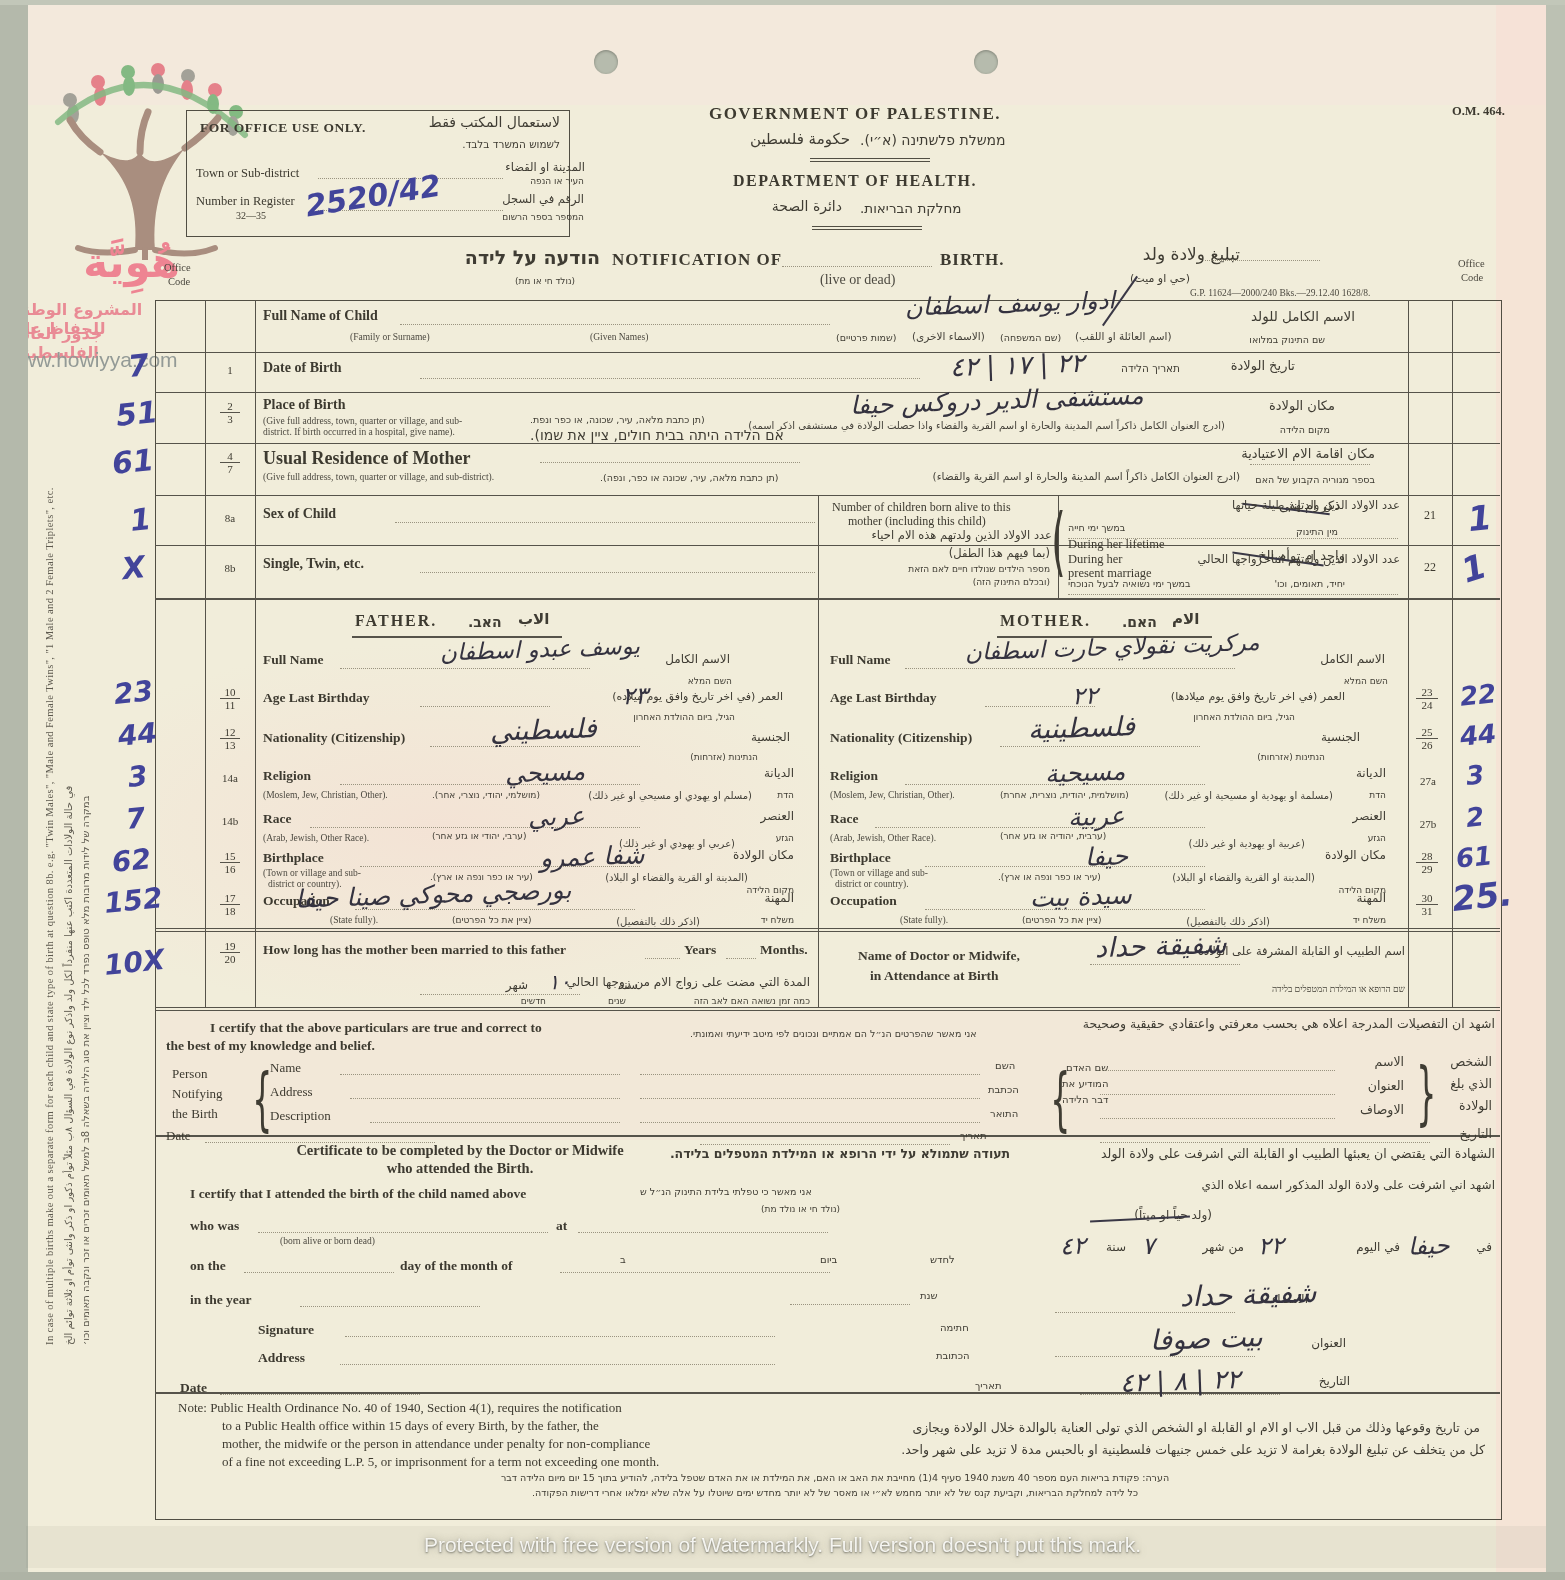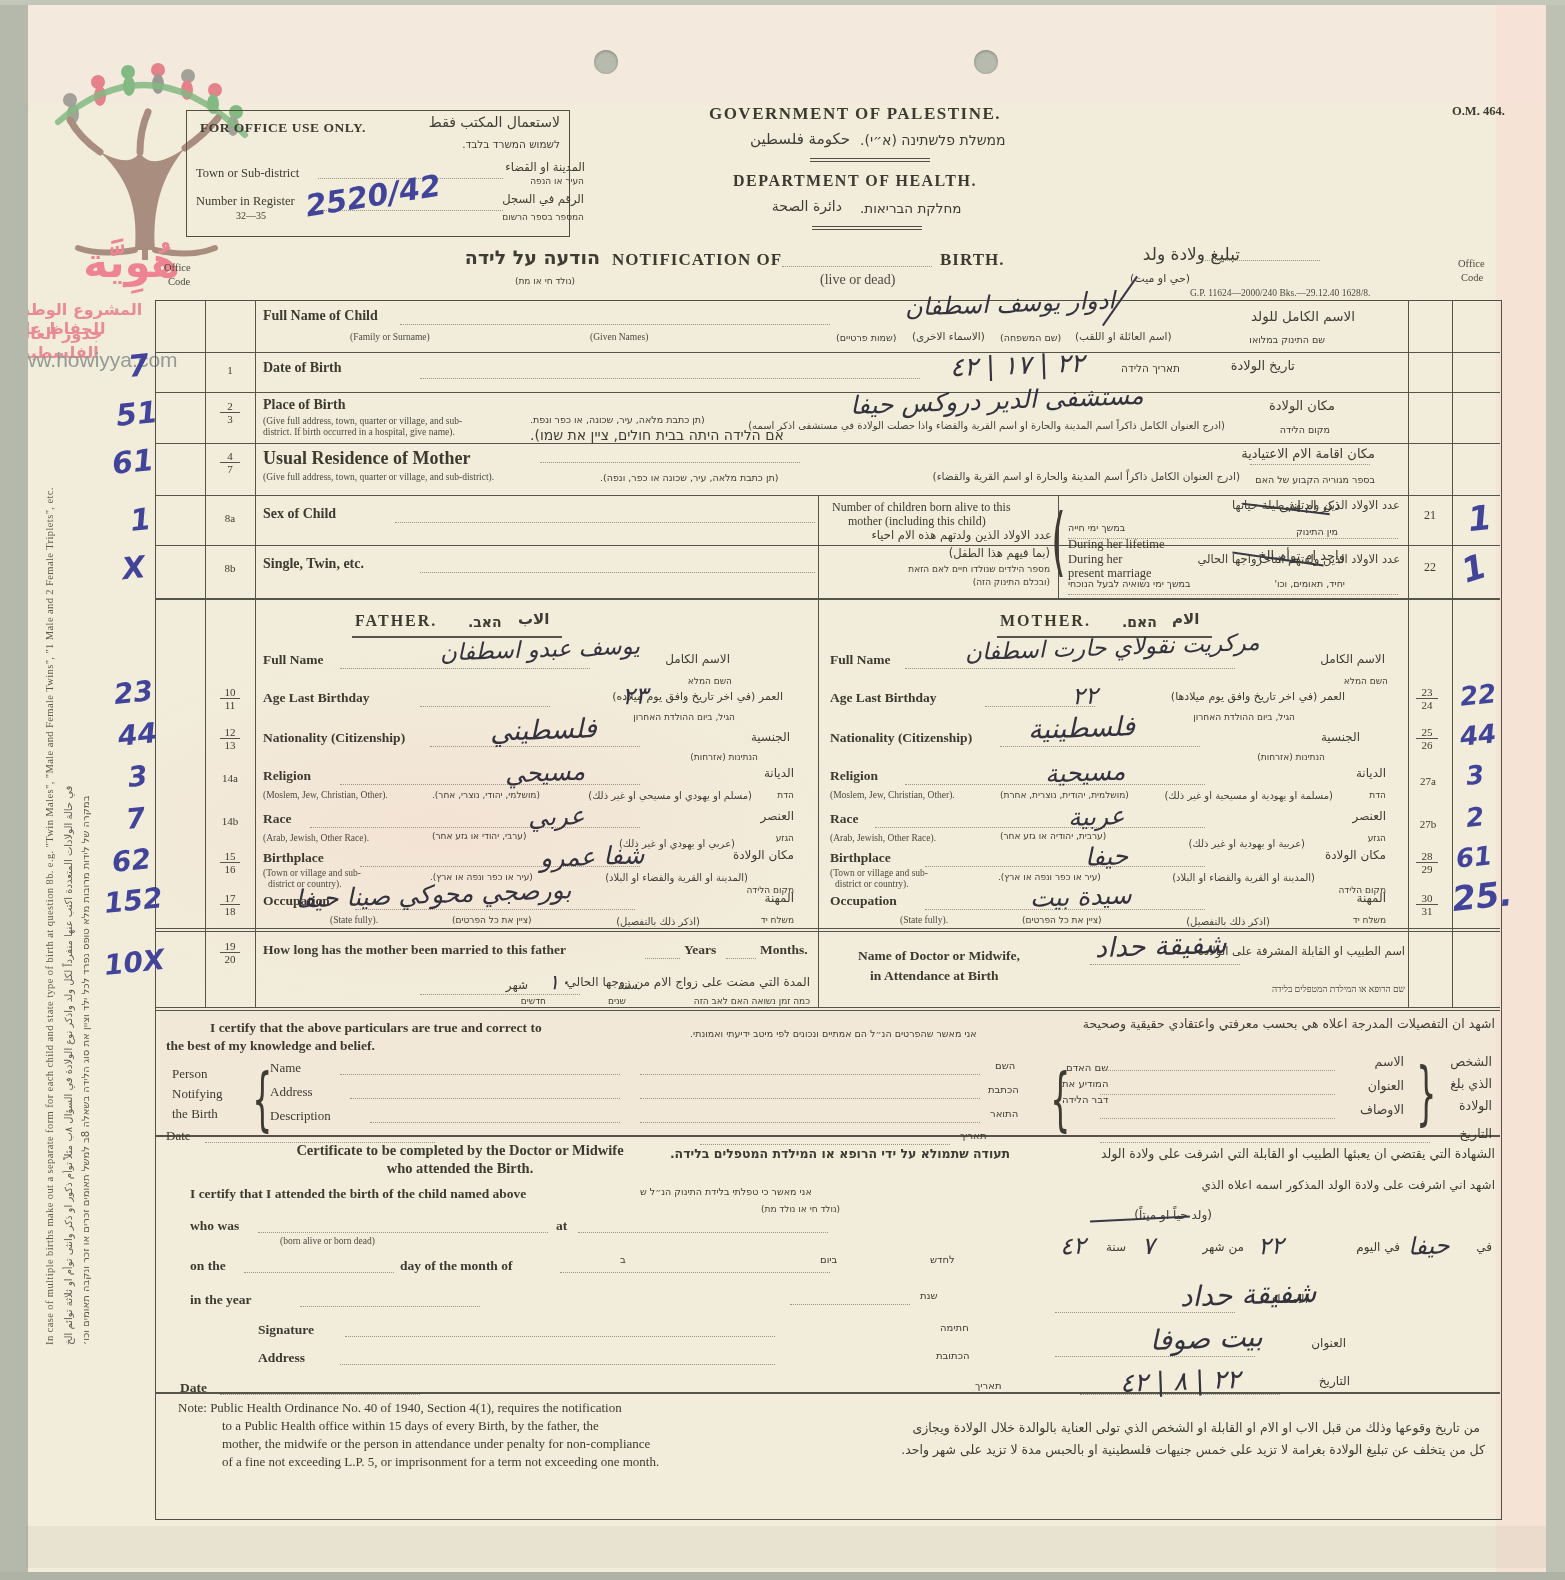--- a/index.html
+++ b/index.html
@@ -503,20 +503,22 @@
   <div class="a ar" style="left:1290px;top:1374px;width:60px;font-size:12px;">التاريخ</div>
   <div class="a d" style="left:1080px;top:1392px;width:200px;"></div>
   <div class="a hw" style="left:1120px;top:1366px;font-size:26px;">٢٢ | ٨ | ٤٢</div>
 
   <div class="a en" style="left:178px;top:1400px;font-size:13px;">Note: Public Health Ordinance No. 40 of 1940, Section 4(1), requires the notification</div>
   <div class="a en" style="left:222px;top:1418px;font-size:13px;">to a Public Health office within 15 days of every Birth, by the father, the</div>
   <div class="a en" style="left:222px;top:1436px;font-size:13px;">mother, the midwife or the person in attendance under penalty for non-compliance</div>
   <div class="a en" style="left:222px;top:1454px;font-size:13px;">of a fine not exceeding L.P. 5, or imprisonment for a term not exceeding one month.</div>
   <div class="a ar" style="left:860px;top:1420px;width:620px;font-size:12.5px;">من تاريخ وقوعها وذلك من قبل الاب او الام او القابلة او الشخص الذي تولى العناية بالوالدة خلال الولادة ويجازى</div>
   <div class="a ar" style="left:840px;top:1442px;width:645px;font-size:12.5px;">كل من يتخلف عن تبليغ الولادة بغرامة لا تزيد على خمس جنيهات فلسطينية او بالحبس مدة لا تزيد على شهر واحد.</div>
+  <div class="a he" style="left:330px;top:1472px;width:1010px;font-size:9.5px;text-align:center;">הערה: פקודת בריאות העם מספר 40 משנת 1940 סעיף 4(1) מחייבת את האב או האם, את המילדת או את האדם שטפל בלידה, להודיע בתוך 15 יום מיום הלידה דבר</div>
+  <div class="a he" style="left:330px;top:1487px;width:1010px;font-size:9.5px;text-align:center;">כל לידה למחלקת הבריאות, וקביעת קנס של לא יותר מחמש לא״י או מאסר של לא יותר מחדש ימים שיוטלו על אלה שלא ימלאו אחרי דרישות הפקודה.</div>
 
   <div class="a hb" style="left:128px;top:348px;font-size:30px;">7</div>
   <div class="a hb" style="left:116px;top:396px;font-size:30px;">51</div>
   <div class="a hb" style="left:112px;top:444px;font-size:30px;">61</div>
   <div class="a hb" style="left:130px;top:502px;font-size:30px;">1</div>
   <div class="a hb" style="left:122px;top:550px;font-size:30px;">X</div>
   <div class="a hb" style="left:114px;top:676px;font-size:28px;">23</div>
   <div class="a hb" style="left:118px;top:718px;font-size:28px;">44</div>
   <div class="a hb" style="left:128px;top:760px;font-size:28px;">3</div>
   <div class="a hb" style="left:126px;top:802px;font-size:28px;">7</div>
@@ -530,14 +532,15 @@
   <div class="a hb" style="left:1466px;top:802px;font-size:26px;">2</div>
   <div class="a hb" style="left:1456px;top:842px;font-size:26px;">61</div>
   <div class="a hb" style="left:1452px;top:876px;font-size:34px;">25.</div>
 
   <div class="a" style="left:0;top:0;width:28px;height:1580px;background:#b4b9ab;"></div>
   <div class="a" style="left:1546px;top:0;width:19px;height:1580px;background:#bcc1b3;"></div>
   <div class="a" style="left:0;top:1572px;width:1565px;height:8px;background:#aeb3a5;"></div>
   <div class="a" style="left:0;top:0;width:1565px;height:5px;background:#c2c7b9;"></div>
 
   <div class="a" style="left:26px;top:1526px;width:1520px;height:42px;background:rgba(120,118,105,.08);"></div>
+  <div class="a" style="left:0;top:1533px;width:1565px;text-align:center;font-family:'Liberation Sans',sans-serif;font-size:21px;color:rgba(252,252,248,.92);text-shadow:0 1px 2px rgba(95,95,85,.85),0 0 7px rgba(110,110,100,.5);">Protected with free version of Watermarkly. Full version doesn't put this mark.</div>
 
 </div>
 
 </body></html>

